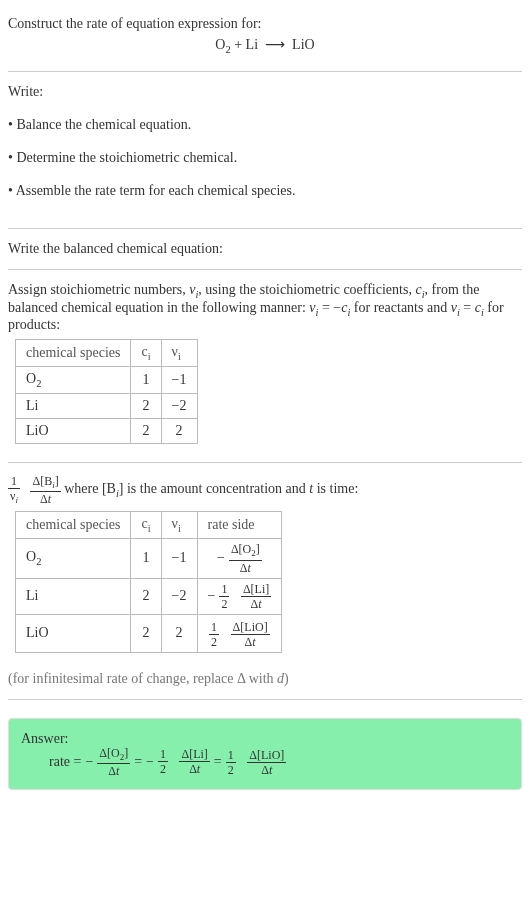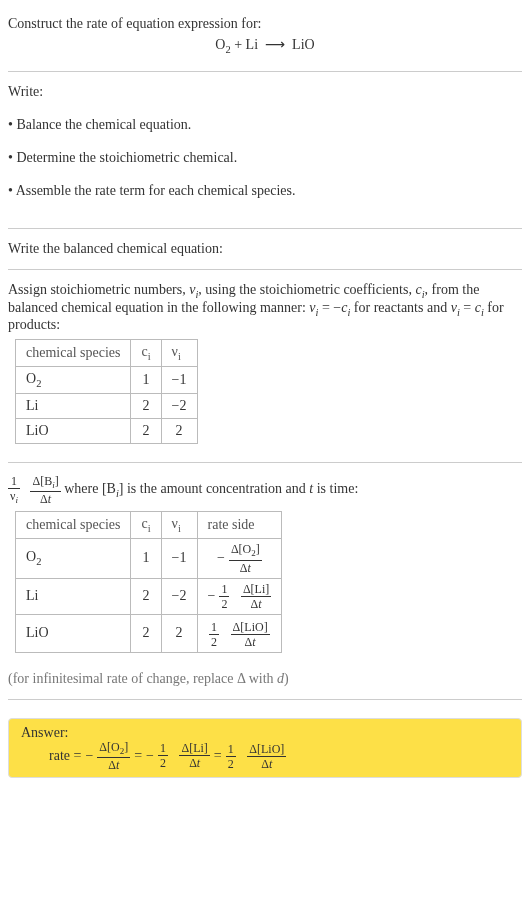--- a/index.html
+++ b/index.html
@@ -62,24 +62,24 @@
   .frac .den {
     display: block;
     padding: 1px 2px 0 2px;
   }
   .small-note {
     font-size: 14px;
     color: #777;
     margin-top: 18px;
   }
   .answer-box {
-    background: #fde047;
+    background: #86efac;
     border: 1px solid #ddd;
     border-radius: 4px;
-    padding: 6px 12px;
+    padding: 12px 12px;
     margin-top: 6px;
   }
   .indent {
     padding-left: 28px;
   }
   .ital { font-style: italic; }
   .rate-expr {
     display: inline-flex;
     align-items: center;
     gap: 4px;

